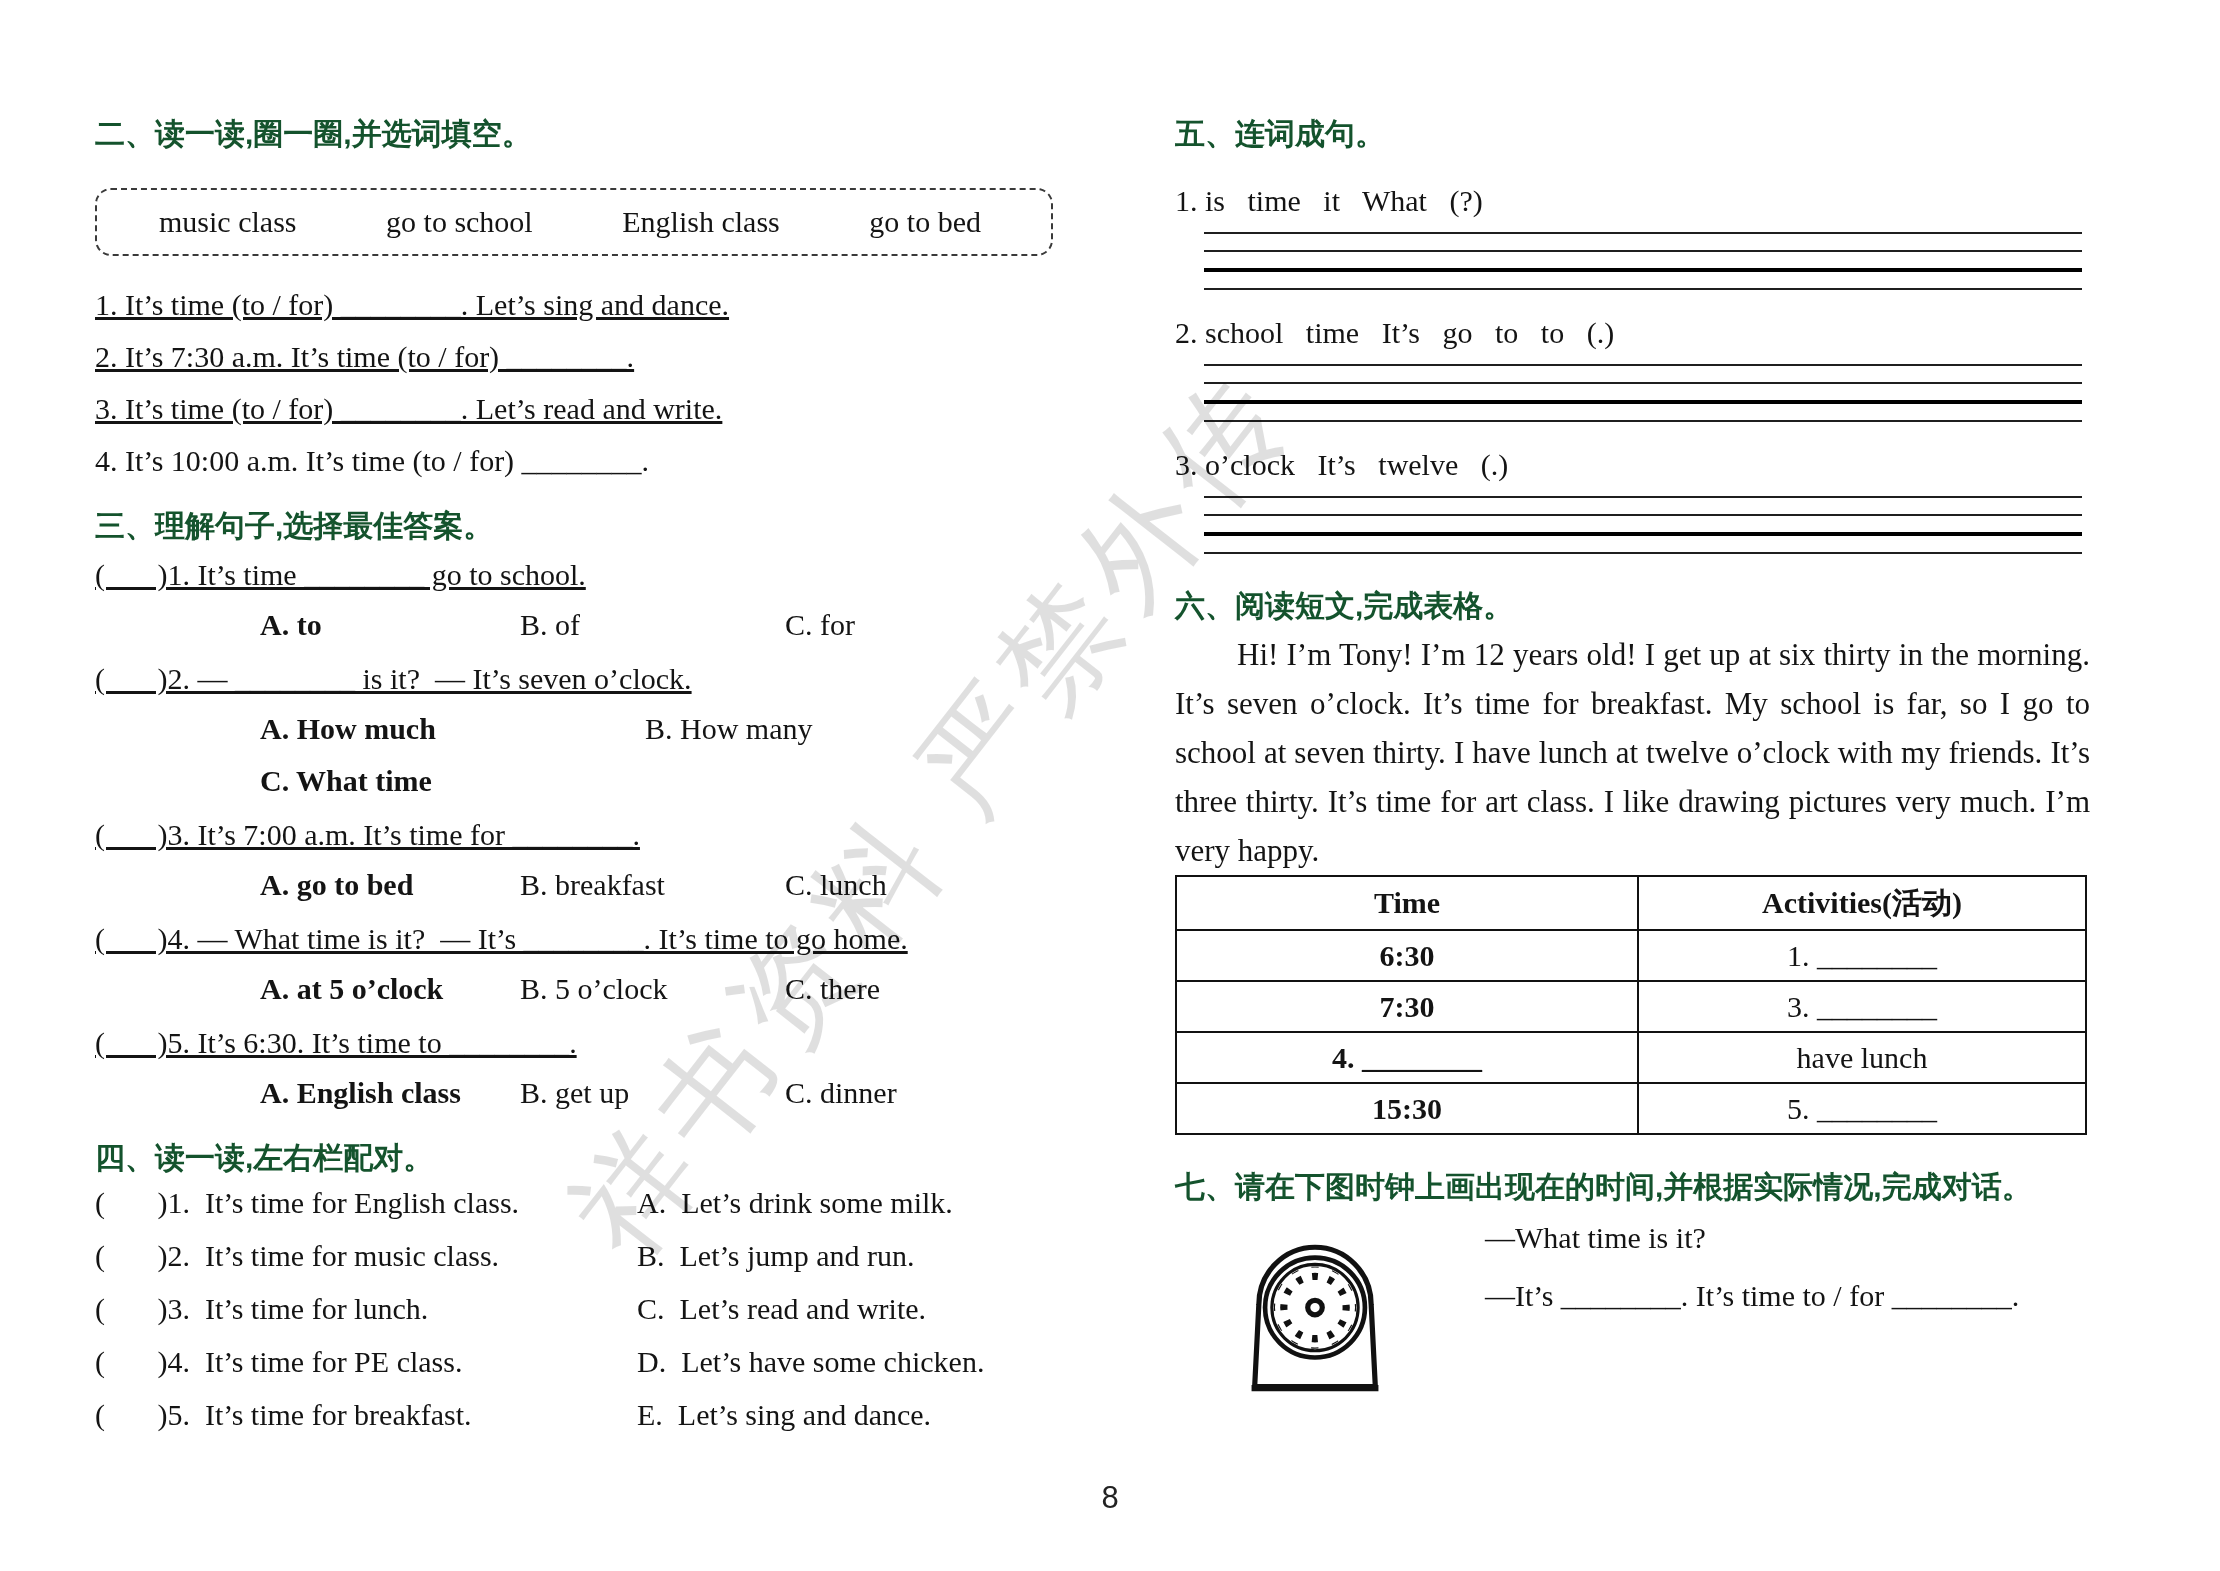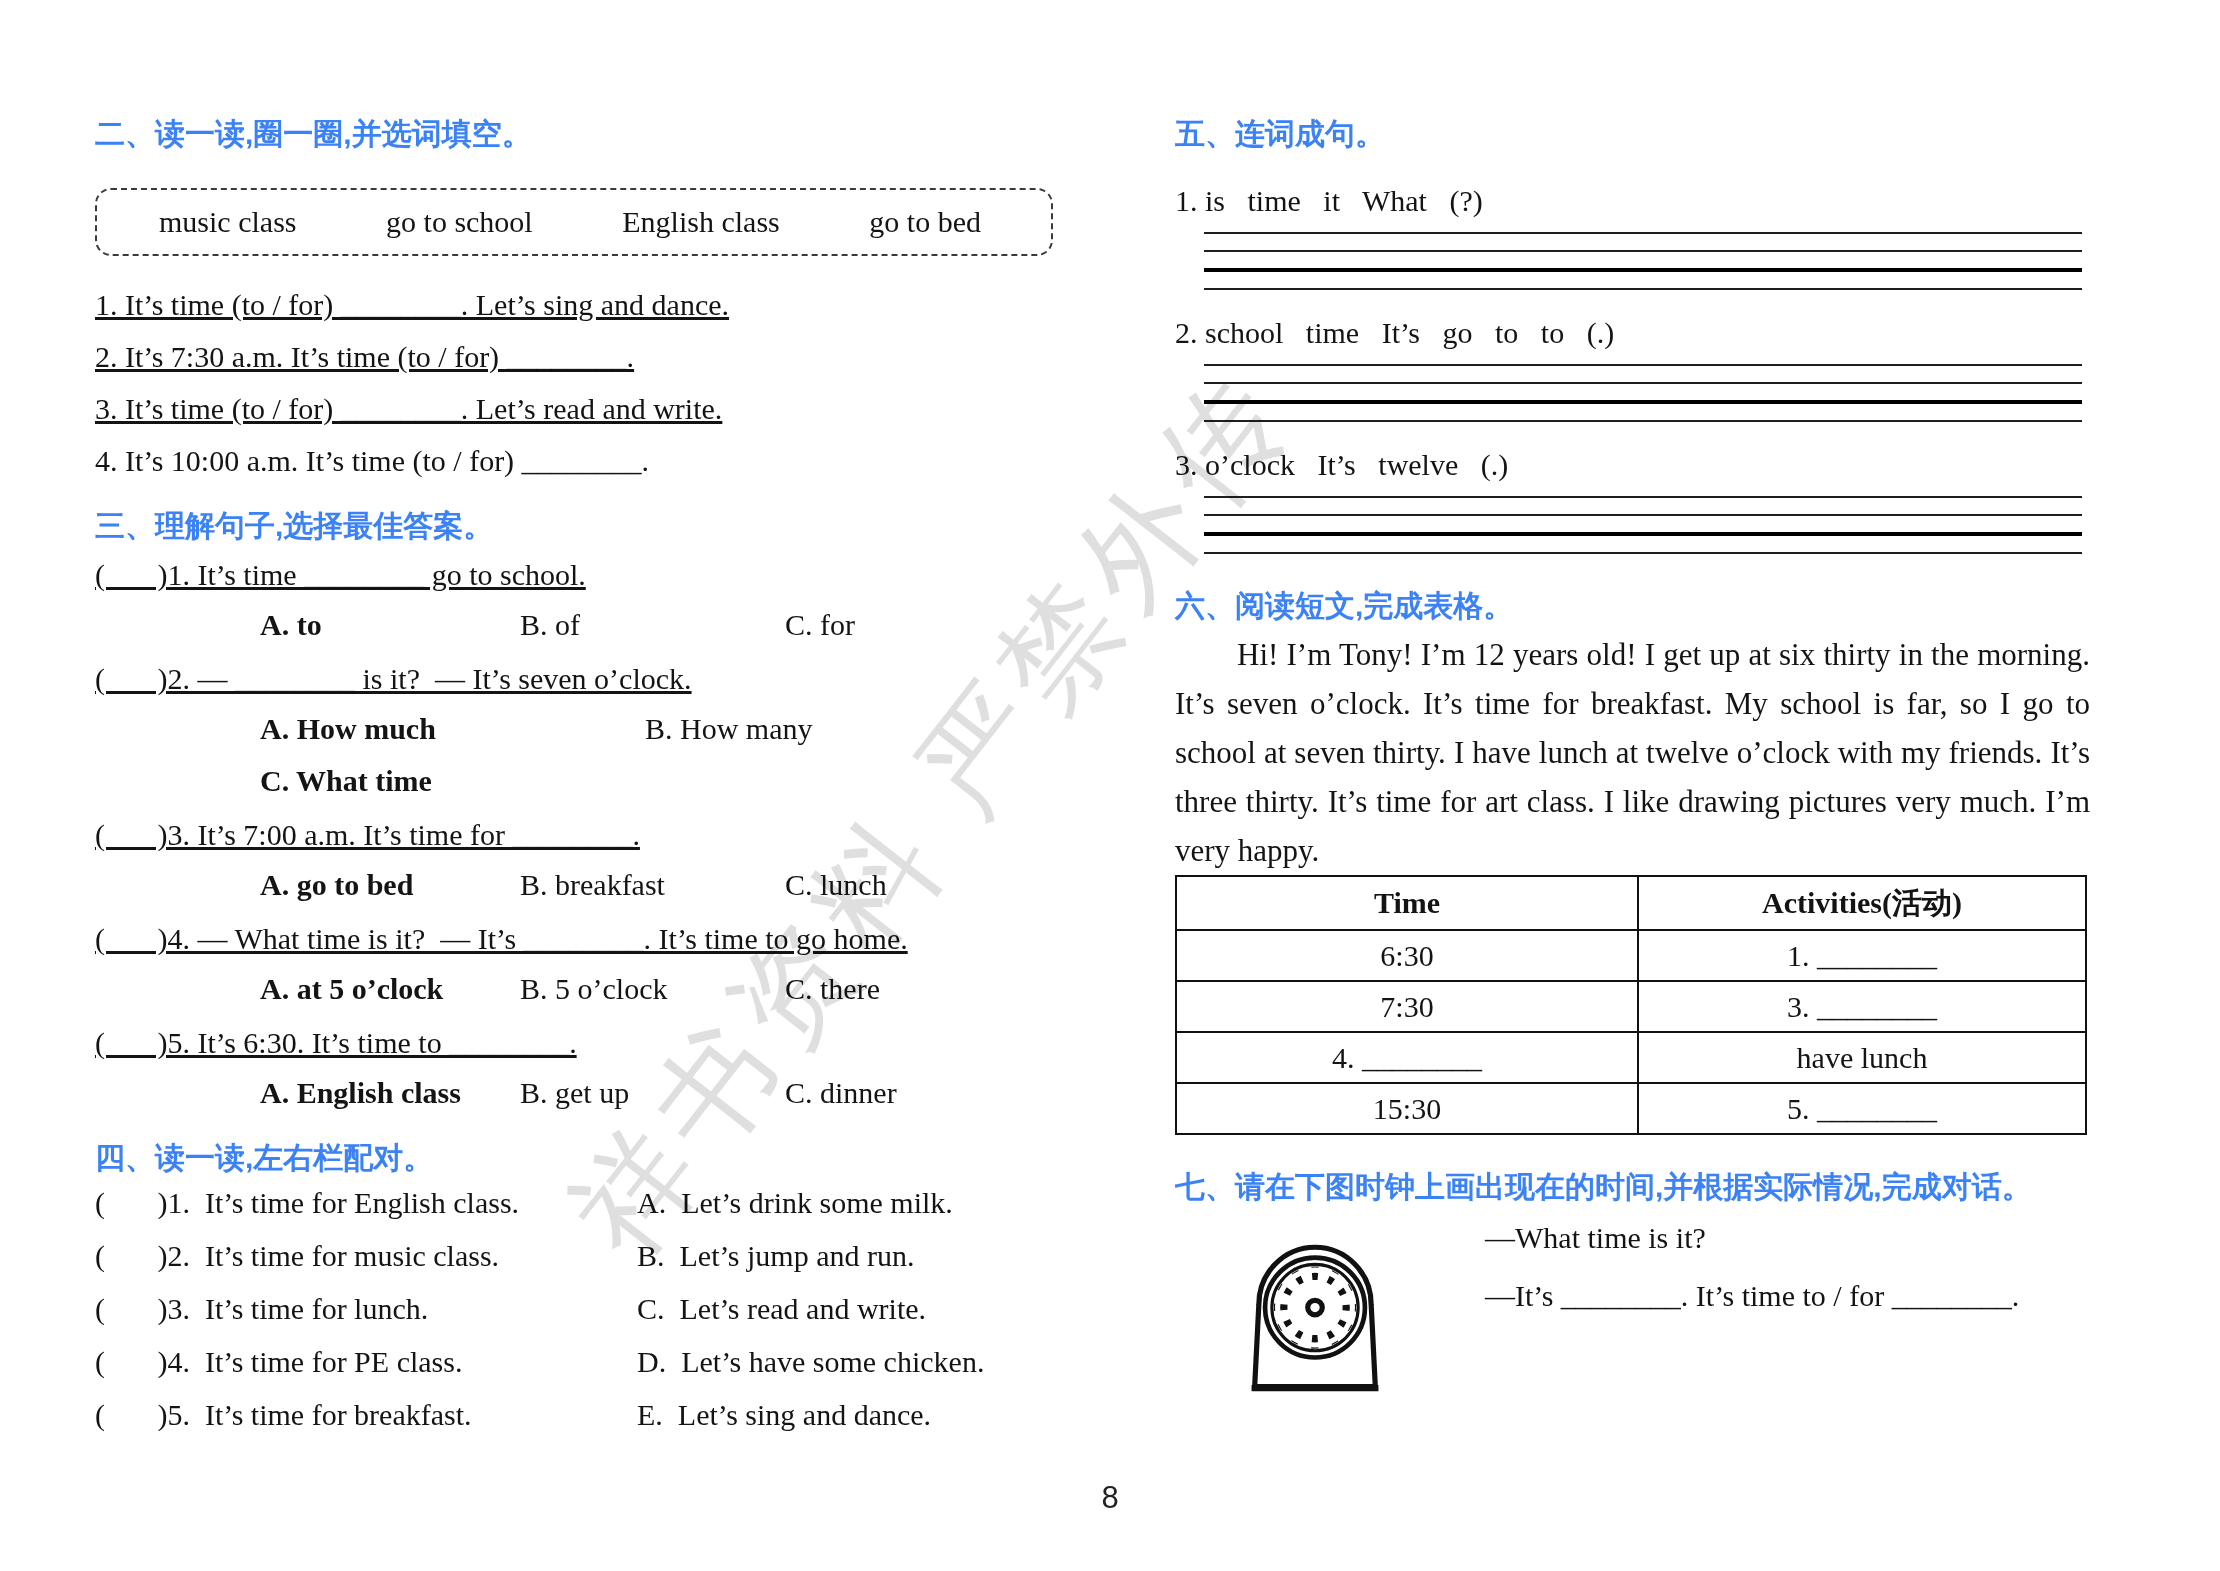--- a/index.html
+++ b/index.html
@@ -2,21 +2,21 @@
 <html><head>
 <meta charset="utf-8">
 <style>
   html,body{margin:0;padding:0;background:#ffffff;}
   .page{position:relative;width:2220px;height:1571px;background:#fff;overflow:hidden;
         font-family:"Liberation Serif",serif;color:#141414;}
   .col{position:absolute;top:112px;}
   .col-left{left:95px;width:958px;}
   .col-right{left:1175px;width:915px;}
   .sec-title{font-family:"Liberation Sans","DejaVu Sans",sans-serif;font-weight:bold;
-             color:#3b82f6;font-size:30px;line-height:44px;margin:0;white-space:pre;}
+             color:#14532d;font-size:30px;line-height:44px;margin:0;white-space:pre;}
   .line-en{font-size:30px;line-height:38px;white-space:pre;}
   .mb{margin-bottom:14px;text-decoration:underline;}
   
   .word-box{margin-top:32px;height:38px;border:2.5px dashed #3a3a3a;border-radius:16px;
             padding:13px 70px 13px 62px;display:flex;justify-content:space-between;align-items:center;}
   .word-box span{font-size:30px;white-space:pre;}
   
   .opt-row{position:relative;height:38px;margin-bottom:14px;}
   .opt-row span{position:absolute;top:0;font-size:30px;white-space:pre;}
   .oa{left:165px;font-weight:bold;} .ob{left:425px;} .oc{left:690px;} .obw{left:550px;}
@@ -30,21 +30,21 @@
   .wl + .wl{margin-top:16px;}
   .wl.thick{border-top:4px solid #000;}
   
   .passage{margin-top:2px;font-size:31px;line-height:49px;text-align:justify;
            text-indent:62px;white-space:normal;}
   
   table.tb{width:912px;border-collapse:collapse;table-layout:fixed;}
   table.tb td{border:2.5px solid #111;text-align:center;vertical-align:middle;
               font-size:30px;height:47px;white-space:pre;}
   table.tb tr.hd td{height:50px;font-weight:bold;}
-  table.tb td.c1{width:458px;}
+  table.tb td.c1{width:458px;font-weight:bold;}
   
   .s7-row{display:flex;margin-top:6px;}
   .clock-wrap{margin-left:62px;}
   .dialog{margin-left:92px;padding-top:4px;}
   .dialog .line-en{margin-bottom:20px;}
   
   .watermark{position:absolute;left:600px;top:1160px;transform:rotate(-52deg);
              transform-origin:0 50%;font-size:118px;letter-spacing:12px;white-space:nowrap;
              color:#000;opacity:0.12;font-family:"Liberation Serif",serif;pointer-events:none;z-index:5;}
   .page-num{position:absolute;left:0;right:0;top:1480px;text-align:center;

